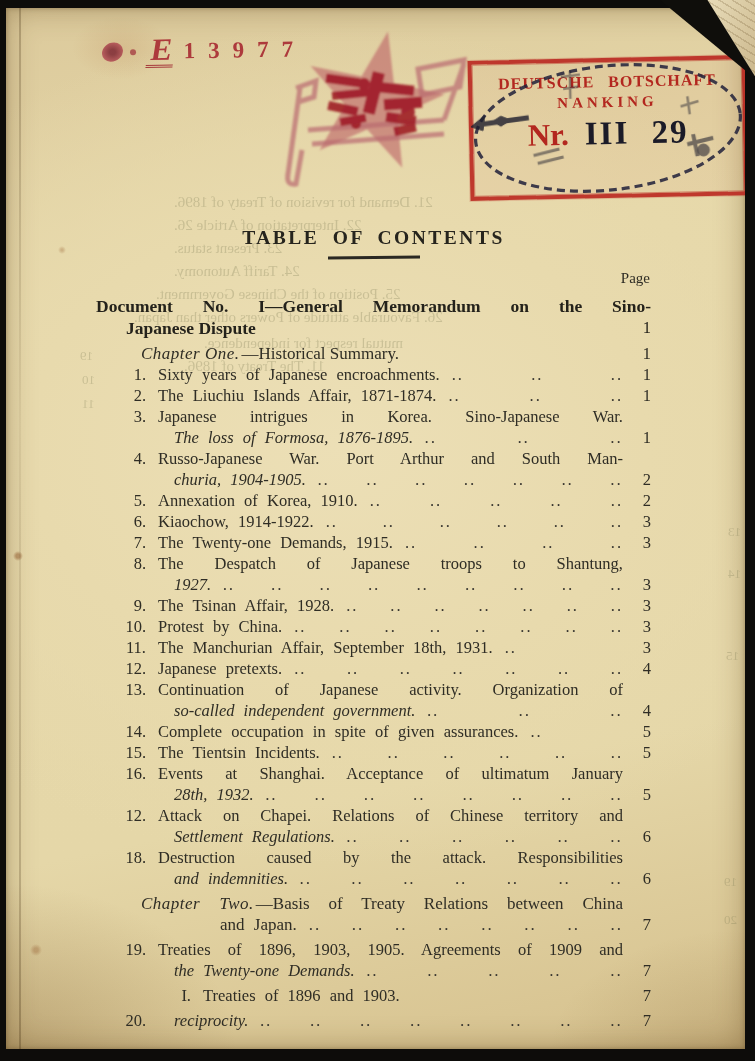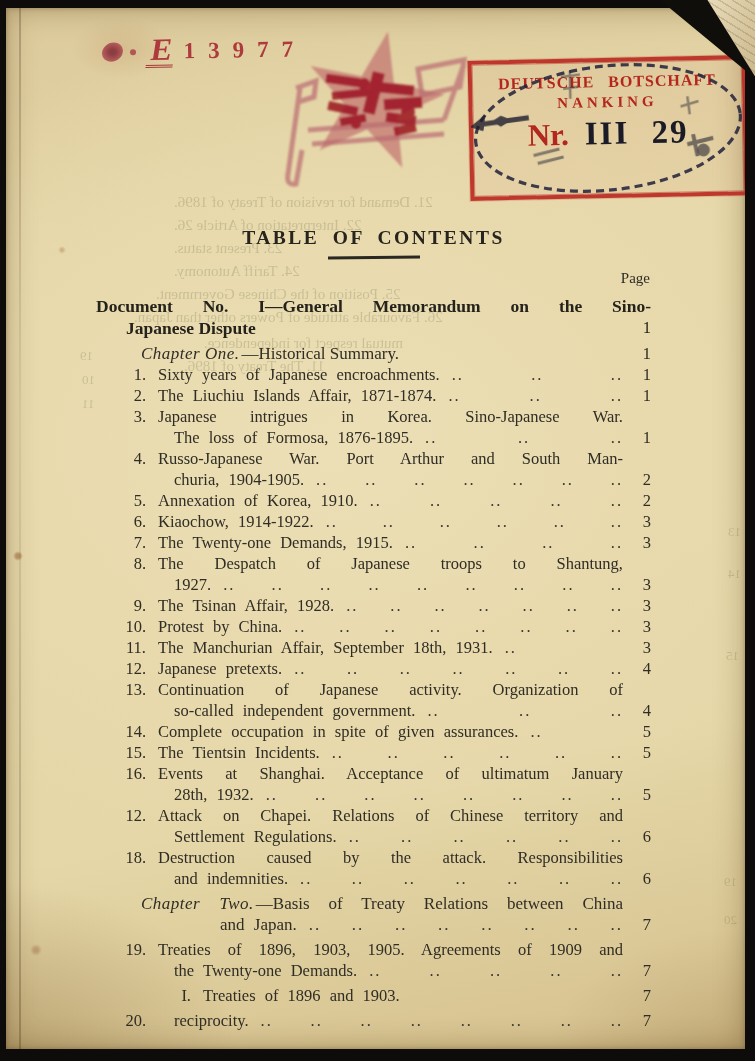--- a/index.html
+++ b/index.html
@@ -54,21 +54,21 @@
   .dochead{position:relative;margin-top:8px;font-weight:bold;font-size:17.5px;
         line-height:22px;color:#24221b;font-family:Liberation Serif, serif;}
   .dh1{text-align:justify;text-align-last:justify;}
   .dh2{padding-left:30px;}
   .dhpage{position:absolute;right:0;bottom:0;font-weight:normal;font-size:16.5px;}
   .row{display:flex;font-size:16.5px;line-height:21px;}
   .row .num{flex:none;width:50px;text-align:right;margin-right:12px;}
   .row .entry{flex:1;min-width:0;}
   .row .pagecol{flex:none;width:28px;text-align:right;align-self:flex-end;}
   .line.fill{text-align:justify;text-align-last:justify;}
-  .line.cont{padding-left:16px;}
+  .line.cont{padding-left:16px;font-style:italic;}
   .line.lastline{display:flex;}
   .ltext{white-space:nowrap;word-spacing:5px;}
   .leader{flex:1;min-width:0;overflow:hidden;margin-left:12px;letter-spacing:2px;
         text-align:justify;text-align-last:justify;color:#383630;}
   .row.chapter{margin-top:4px;font-size:17px;}
   .row.chapter .entry{padding-left:30px;}
   .chapteritalic{font-style:italic;font-weight:500;letter-spacing:.5px;margin-right:2px;margin-left:15px;}
   .chline2{padding-left:94px;}
   .row.subitem{margin-top:4px;padding-left:45px;}
   .row.sp{margin-top:4px;justify-content:flex-end;}

